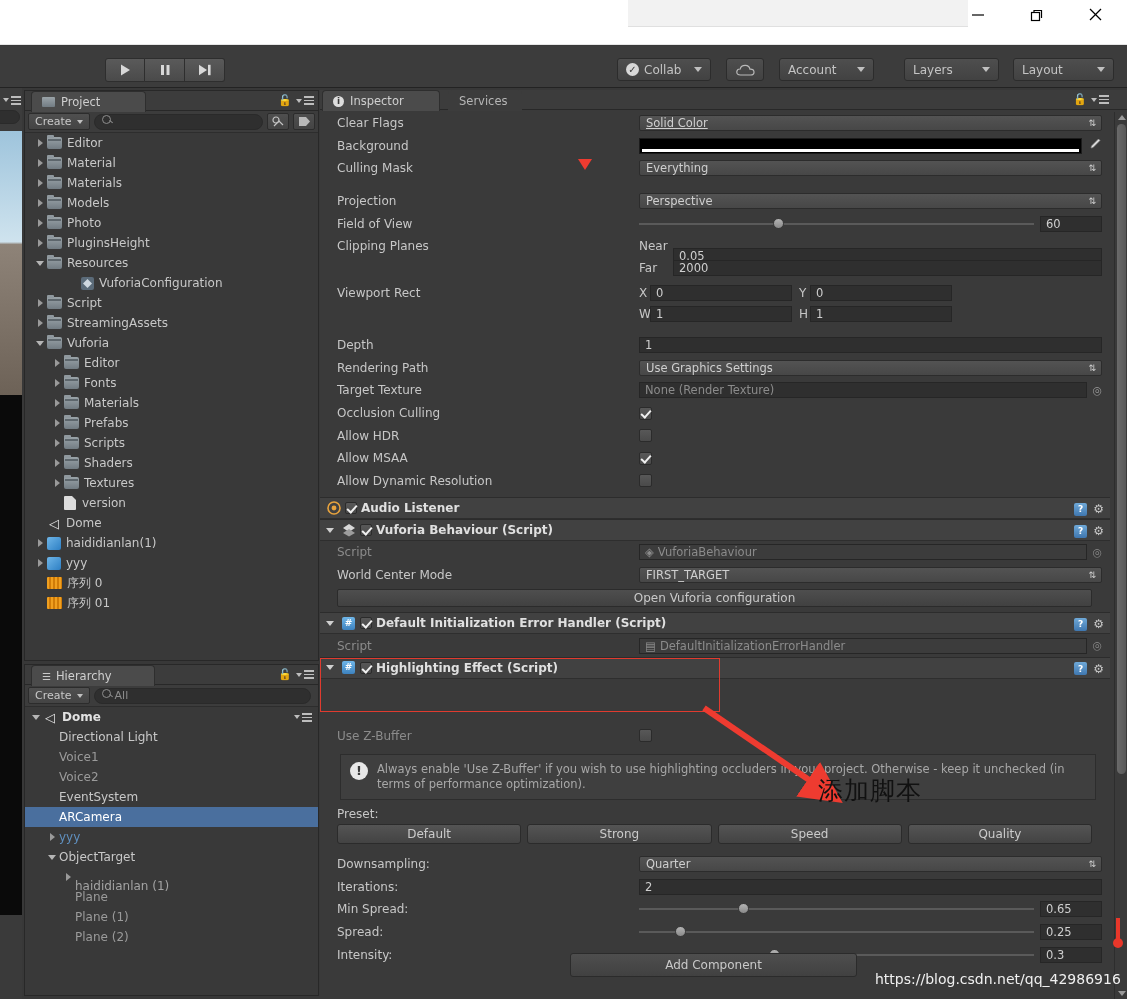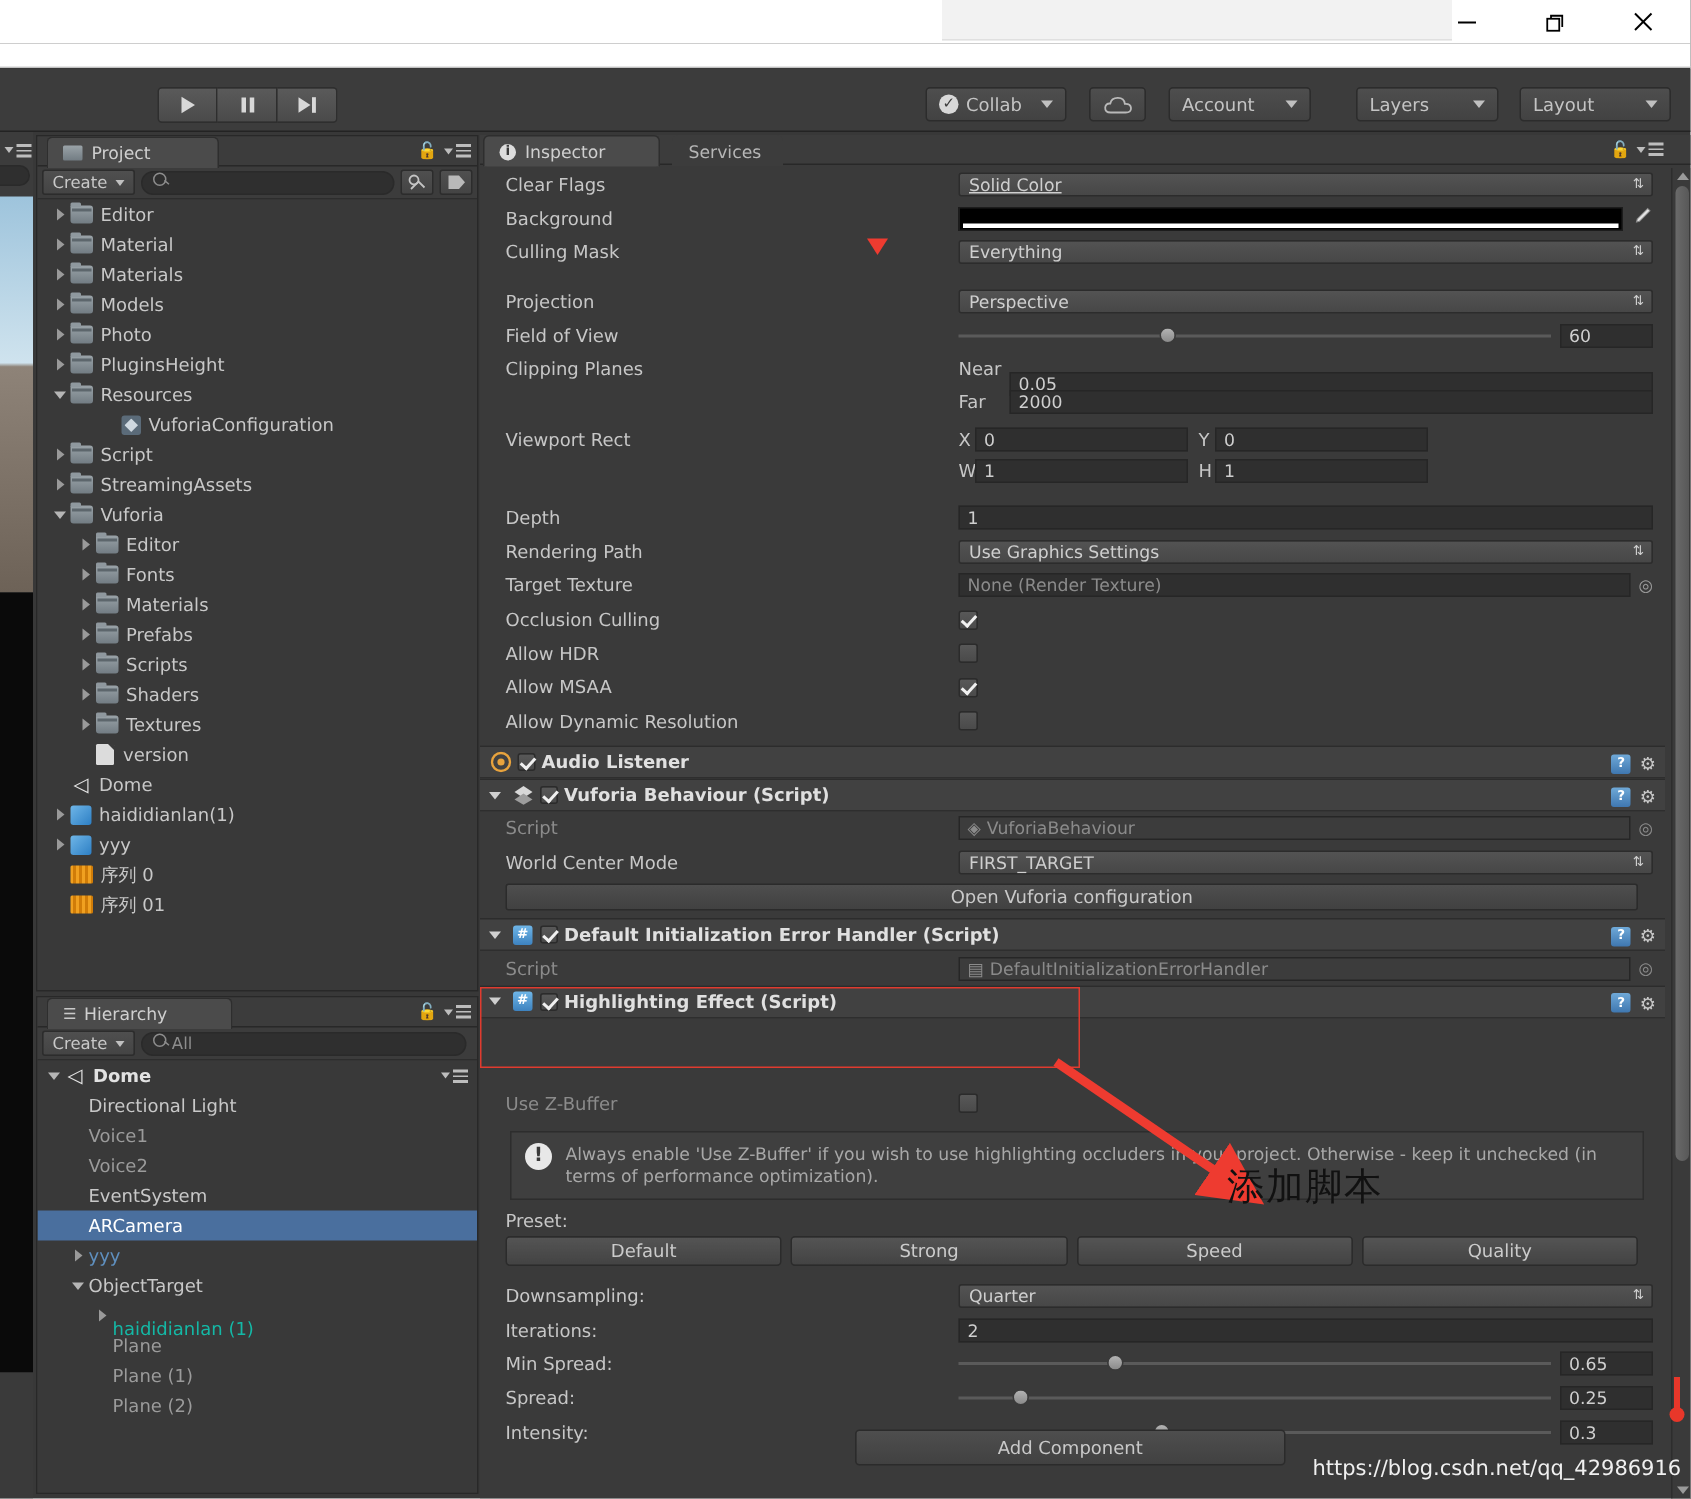--- a/index.html
+++ b/index.html
@@ -554,21 +554,21 @@
           <span style="color:#5f8fbe;">yyy</span>
         </div>
         <div class="trow">
           <span style="display:inline-block;width:18px;flex:none;"></span>
           <span class="arrow d"></span>
           <span style="">ObjectTarget</span>
         </div>
         <div class="trow">
           <span style="display:inline-block;width:34px;flex:none;"></span>
           <span class="arrow r"></span>
-          <span style="color:#14b8a6;margin-top:18px;">haididianlan (1)</span>
+          <span style="color:#a3a3a3;margin-top:18px;">haididianlan (1)</span>
         </div>
         <div class="trow">
           <span style="display:inline-block;width:34px;flex:none;"></span>
           <span class="arrow"></span>
           <span style="color:#9b9b9b;">Plane</span>
         </div>
         <div class="trow">
           <span style="display:inline-block;width:34px;flex:none;"></span>
           <span class="arrow"></span>
           <span style="color:#9b9b9b;">Plane (1)</span>

